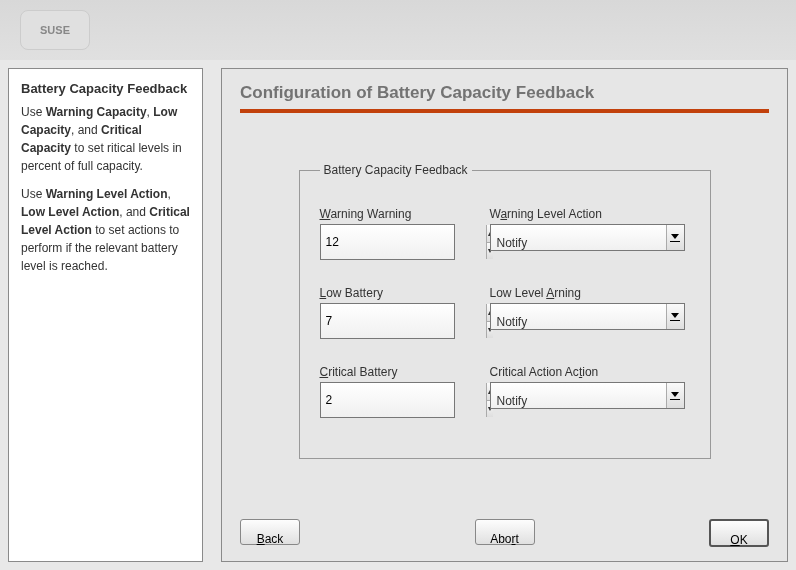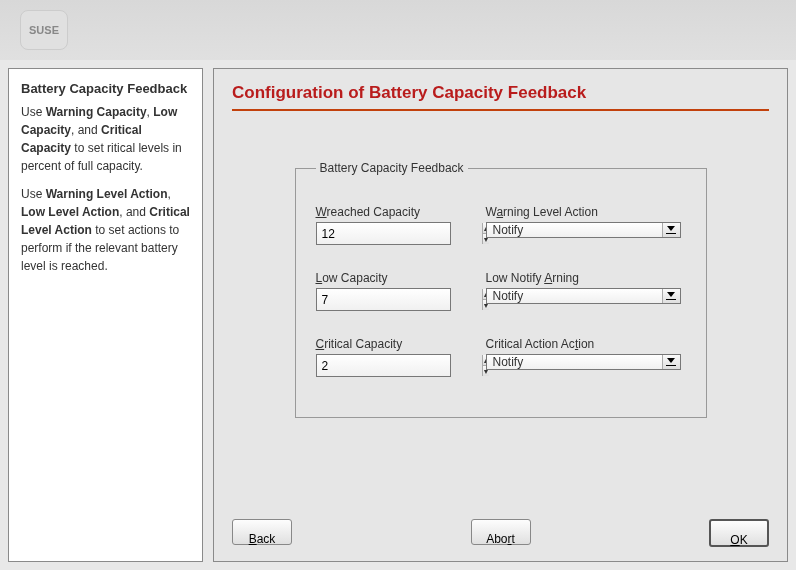--- a/index.html
+++ b/index.html
@@ -21,34 +21,34 @@
 }
 .logo {
   font-size: 38px;
   font-weight: bold;
   font-style: italic;
   color: #f0f0f0;
   text-shadow: 1px 1px 2px #888, -1px -1px 2px #fff;
   letter-spacing: 1px;
 }
 .suse-logo {
-  width: 48px; height: 40px;
+  width: 70px; height: 40px;
   background: #e0e0e0;
   border-radius: 8px;
   display: flex;
   align-items: center;
   justify-content: center;
   border: 1px solid #ccc;
 }
 .suse-text { font-size: 11px; color: #888; font-weight: bold; }
 .container {
   display: flex;
   height: 510px;
   padding: 8px;
-  gap: 10px;
+  gap: 18px;
 }
 .sidebar {
   width: 195px;
   background: #fff;
   border: 1px solid #8a8a8a;
   padding: 10px 12px;
   font-size: 12px;
   line-height: 1.5;
 }
 .sidebar h3 { font-size: 13px; font-weight: bold; margin-bottom: 4px; }
@@ -57,23 +57,23 @@
   flex: 1;
   background: #e6e6e6;
   border: 1px solid #8a8a8a;
   padding: 14px 18px;
   display: flex;
   flex-direction: column;
 }
 .main-title {
   font-size: 17px;
   font-weight: bold;
-  color: #b91c1c;
+  color: #737373;
   padding-bottom: 6px;
-  border-bottom: 2px solid #c2410c;
+  border-bottom: 4px solid #c2410c;
 }
 .content {
   flex: 1;
   display: flex;
   align-items: flex-start;
   justify-content: center;
   padding-top: 50px;
 }
 fieldset.group {
   border: 1px solid #999;
@@ -88,21 +88,21 @@
   display: grid;
   grid-template-columns: 140px 200px;
   column-gap: 30px;
   row-gap: 26px;
 }
 .field-col { display: flex; flex-direction: column; }
 .field-label { font-size: 12px; margin-bottom: 3px; }
 .underline { text-decoration: underline; }
 .spinbox {
   display: flex;
-  height: 23px;
+  height: 36px;
   border: 1px solid #777;
   background: linear-gradient(to bottom, #fff, #f0f0f0);
   width: 135px;
 }
 .spinbox input {
   flex: 1;
   border: none;
   background: transparent;
   padding: 0 5px;
   font-size: 12px;
@@ -119,21 +119,21 @@
   display: flex;
   align-items: center;
   justify-content: center;
   font-size: 7px;
   cursor: pointer;
   background: linear-gradient(to bottom, #fafafa, #dedede);
 }
 .spin-up { border-bottom: 1px solid #aaa; }
 .dropdown {
   display: flex;
-  height: 16px;
+  height: 27px;
   border: 1px solid #777;
   background: linear-gradient(to bottom, #fff, #f0f0f0);
   width: 195px;
   align-items: flex-end;
 }
 .dropdown .dd-text {
   flex: 1;
   padding: 0 6px;
   font-size: 12px;
 }
@@ -196,21 +196,21 @@
 
   <div class="main">
     <div class="main-title">Configuration of Battery Capacity Feedback</div>
 
     <div class="content">
       <fieldset class="group">
         <legend>Battery Capacity Feedback</legend>
         <div class="grid">
 
           <div class="field-col">
-            <div class="field-label"><span class="underline">W</span><span>reached Capacity</span></div>
+            <div class="field-label"><span class="underline">W</span><span>arning Warning</span></div>
             <div class="spinbox">
               <input type="text" value="12" style="">
               <div class="spin-btns">
                 <div class="spin-up">▲</div>
                 <div class="spin-down">▼</div>
               </div>
             </div>
           </div>
 
           <div class="field-col">
@@ -220,45 +220,45 @@
               <div class="dd-btn">
                   <div class="dd-btn-inner">
                     <div class="dd-arrow"></div>
                     <div class="dd-underline"></div>
                   </div>
                 </div>
             </div>
           </div>
 
           <div class="field-col">
-            <div class="field-label"><span class="underline">L</span><span>ow Capacity</span></div>
+            <div class="field-label"><span class="underline">L</span><span>ow Battery</span></div>
             <div class="spinbox">
               <input type="text" value="7" style="">
               <div class="spin-btns">
                 <div class="spin-up">▲</div>
                 <div class="spin-down">▼</div>
               </div>
             </div>
           </div>
 
           <div class="field-col">
-            <div class="field-label"><span>Low Notify </span><span class="underline">A</span><span>rning</span></div>
+            <div class="field-label"><span>Low Level </span><span class="underline">A</span><span>rning</span></div>
             <div class="dropdown">
               <div class="dd-text">Notify</div>
               <div class="dd-btn">
                   <div class="dd-btn-inner">
                     <div class="dd-arrow"></div>
                     <div class="dd-underline"></div>
                   </div>
                 </div>
             </div>
           </div>
 
           <div class="field-col">
-            <div class="field-label"><span class="underline">C</span><span>ritical Capacity</span></div>
+            <div class="field-label"><span class="underline">C</span><span>ritical Battery</span></div>
             <div class="spinbox">
               <input type="text" value="2" style="">
               <div class="spin-btns">
                 <div class="spin-up">▲</div>
                 <div class="spin-down">▼</div>
               </div>
             </div>
           </div>
 
           <div class="field-col">

